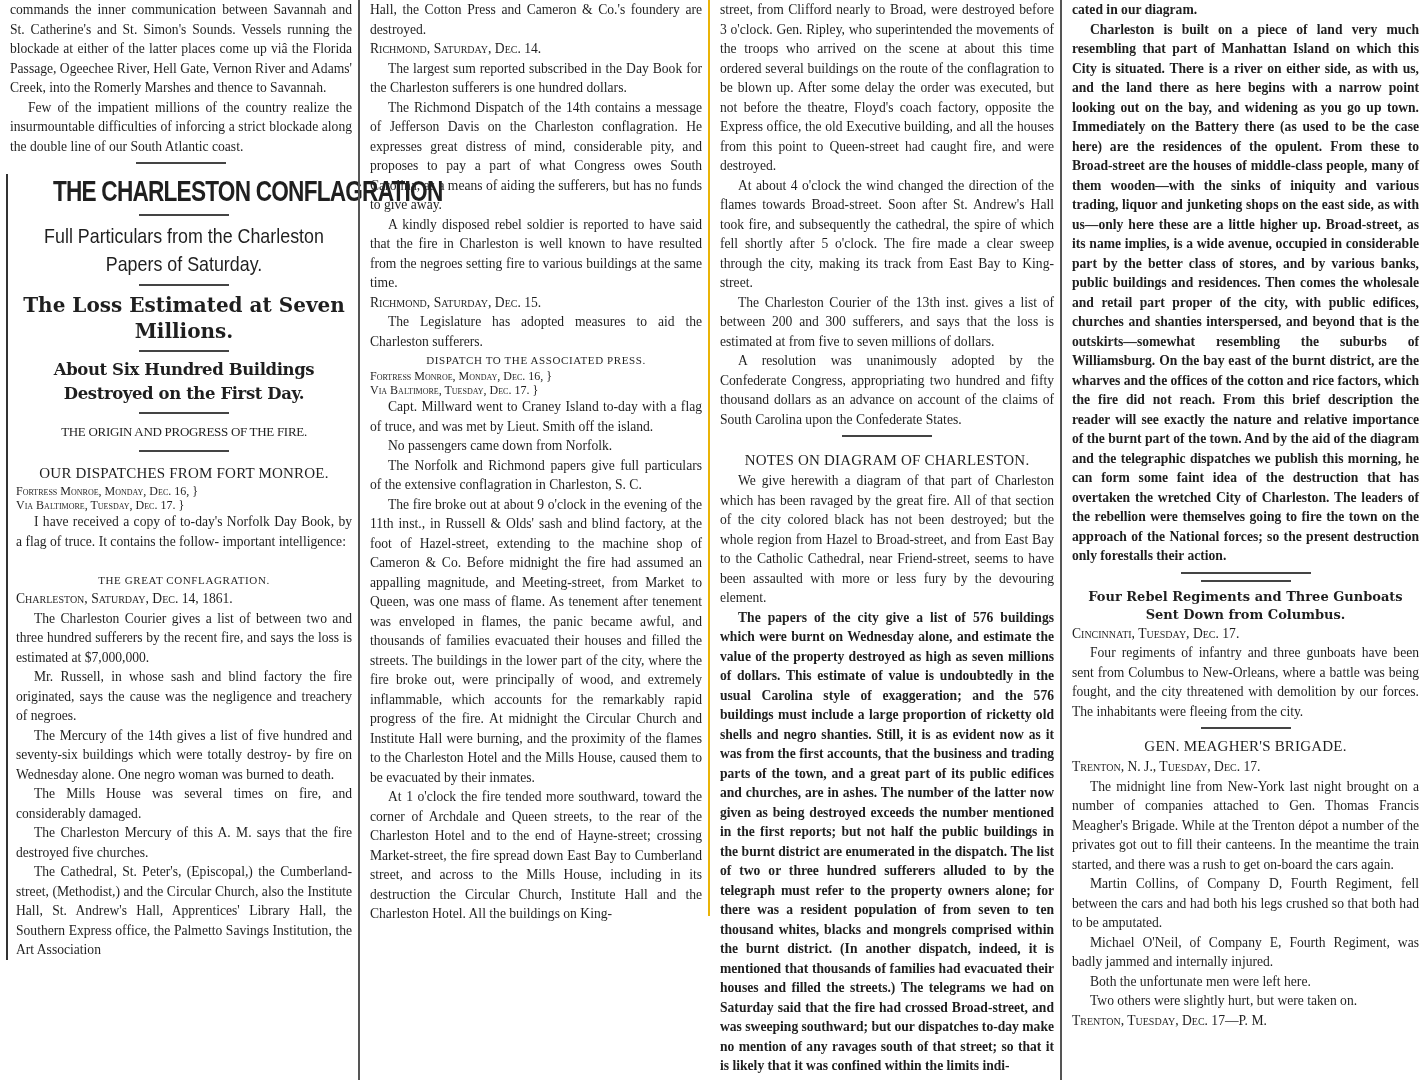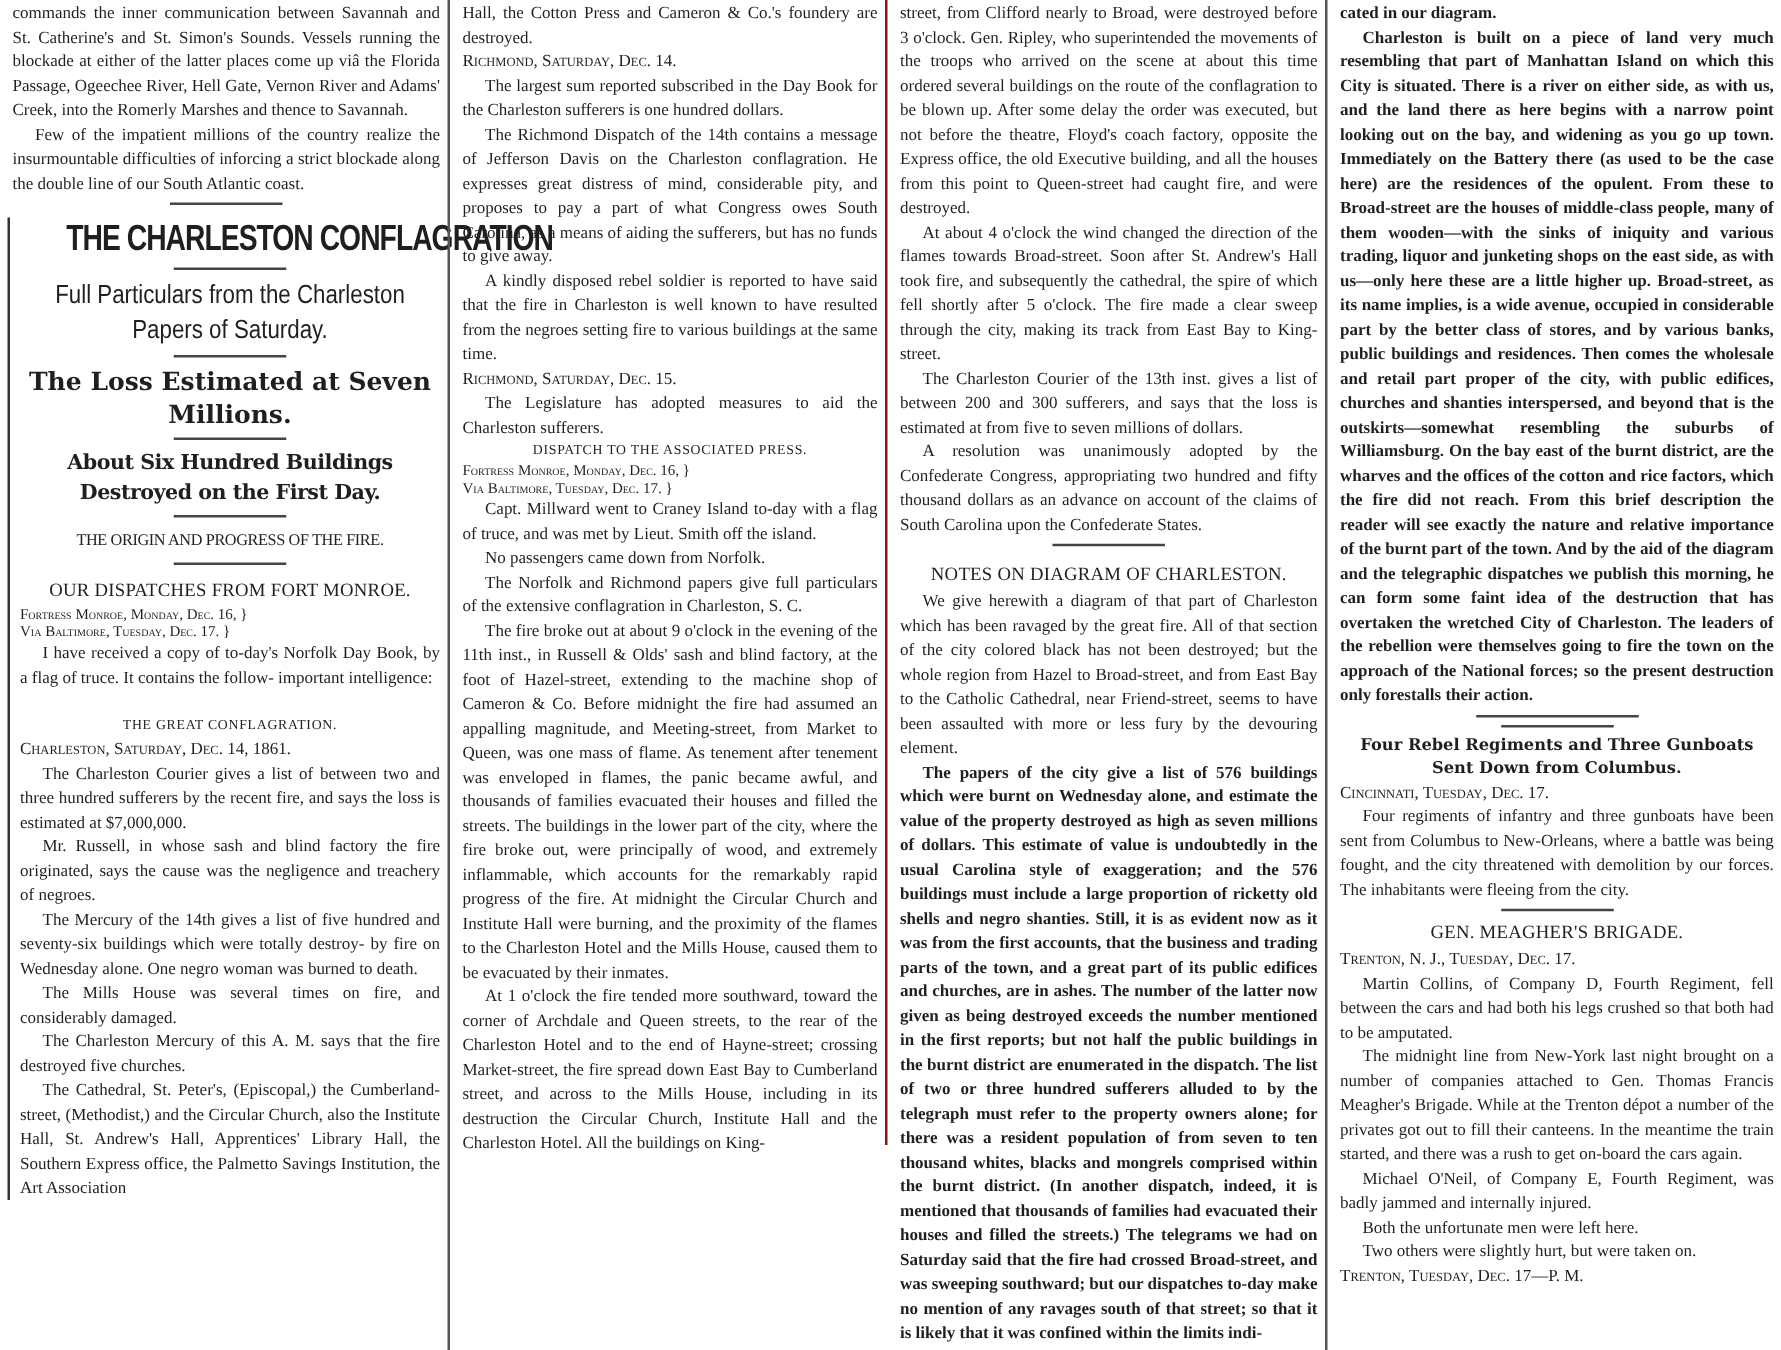--- a/index.html
+++ b/index.html
@@ -1,21 +1,21 @@
 <!DOCTYPE html>
 <html><head>
 <meta charset="utf-8">
 <style>
   html, body { margin:0; padding:0; background:#ffffff; }
   body { width:1425px; height:1080px; overflow:hidden; position:relative;
          font-family:"Liberation Serif","DejaVu Serif",serif; color:#1f1f1f; }
   .col { position:absolute; top:0; box-sizing:border-box; padding:0 6px 0 10px; }
   .c1 { left:0; width:358px; height:1060px; }
   .c2 { left:358px; width:350px; height:1080px; border-left:2px solid #555; }
-  .c3 { left:708px; width:352px; height:916px; border-left:2px solid #7f1d1d; }
+  .c3 { left:708px; width:352px; height:916px; border-left:2px solid #eab308; }
   .c4 { left:1060px; width:365px; height:1080px; border-left:2px solid #555; }
   .seg { position:relative; box-sizing:border-box; }
   .bordered { border-left:2px solid #333; }
   p { margin:0; font-size:13.6px; line-height:19.5px; text-align:justify; text-indent:18px; }
   p.noind { text-indent:0; }
   p.bold { font-weight:bold; }
   .dateline { text-align:left; font-size:13.6px; line-height:19.5px; padding-right:6px; }
   .dateline.small { font-size:12px; line-height:14px; }
   .sc { font-variant:small-caps; }
   .rule { width:90px; height:2px; background:#444; margin:6px auto; }
@@ -104,21 +104,21 @@
   <div class="seg" style="margin-top:6px;">
     <div class="rule"></div>
     <div class="h-nola-sub">Four Rebel Regiments and Three Gunboats Sent Down from Columbus.</div>
     <div class="dateline sc">Cincinnati, Tuesday, Dec. 17.</div>
     <p>Four regiments of infantry and three gunboats have been sent from Columbus to New-Orleans, where a battle was being fought, and the city threatened with demolition by our forces. The inhabitants were fleeing from the city.</p>
     <div class="rule"></div>
   </div>
   <div class="seg">
     <div class="h-sec">GEN. MEAGHER'S BRIGADE.</div>
     <div class="dateline sc">Trenton, N. J., Tuesday, Dec. 17.</div>
+    <p>The midnight line from New-York last night brought on a number of companies attached to Gen. Thomas Francis Meagher's Brigade. While at the Trenton dépot a number of the privates got out to fill their canteens. In the meantime the train started, and there was a rush to get on-board the cars again.</p>
     <p>Martin Collins, of Company D, Fourth Regiment, fell between the cars and had both his legs crushed so that both had to be amputated.</p>
-    <p>The midnight line from New-York last night brought on a number of companies attached to Gen. Thomas Francis Meagher's Brigade. While at the Trenton dépot a number of the privates got out to fill their canteens. In the meantime the train started, and there was a rush to get on-board the cars again.</p>
     <p>Michael O'Neil, of Company E, Fourth Regiment, was badly jammed and internally injured.</p>
     <p>Both the unfortunate men were left here.</p>
     <p>Two others were slightly hurt, but were taken on.</p>
     <div class="dateline sc">Trenton, Tuesday, Dec. 17—P. M.</div>
 
   </div>
 </div>
 
 </body></html>

